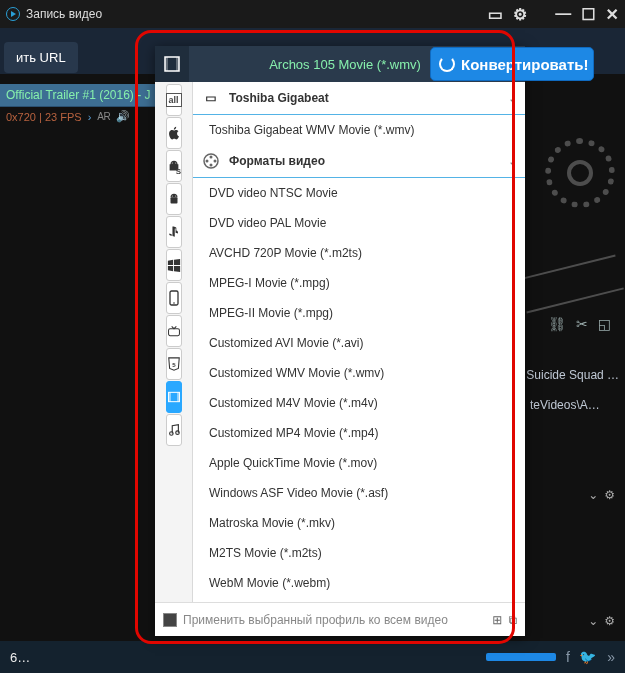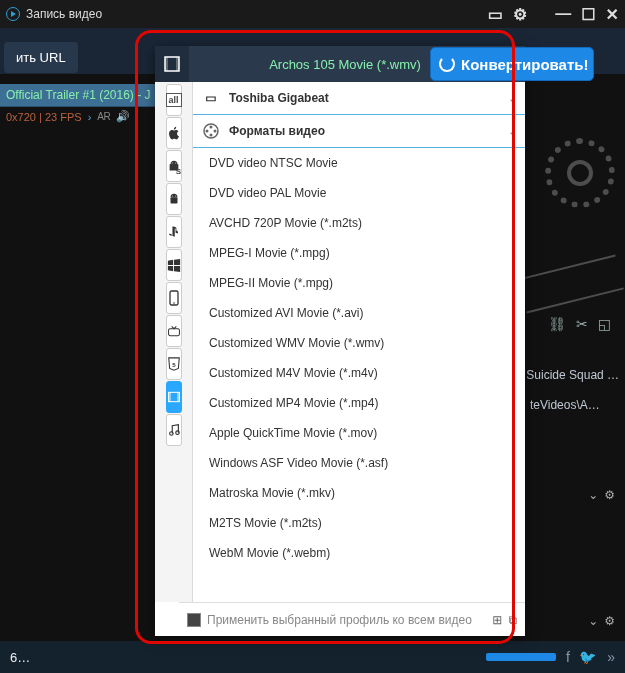--- a/index.html
+++ b/index.html
@@ -27,21 +27,21 @@
 .panelbody { flex:1; display:flex; min-height:0;}
 .rail { width:38px; background:#f4f4f4; border-right:1px solid #d9d9d9; display:flex; flex-direction:column; align-items:center; padding-top:2px; gap:1px;}
 .railbtn { width:16px; height:32px; display:flex; align-items:center; justify-content:center; background:#fff; border:1px solid #ccc; border-radius:3px; cursor:pointer; font-size:14px; color:#444;}
 .railbtn.active { background:#2aa8ff; border-color:#2aa8ff; color:#fff;}
 .railbtn .allsq{ font-size:9px; font-weight:bold; border:1px solid #555; padding:1px 2px;}
 .list { flex:1; overflow:hidden; background:#fff; font-size:12px; color:#333;}
 .grouphead { display:flex; align-items:center; gap:8px; padding:6px 8px; font-weight:bold; color:#333; border-bottom:1px solid #54b3e6; cursor:pointer;}
 .grouphead .gicon{ width:20px; height:20px; display:flex; align-items:center; justify-content:center;}
 .grouphead .chev{ margin-left:auto; color:#888; font-size:10px;}
 .listitem { padding:8px 10px 8px 16px; cursor:pointer; white-space:nowrap; overflow:hidden; text-overflow:ellipsis;}
-.panelfoot { height:34px; border-top:1px solid #ddd; display:flex; align-items:center; padding:12px 8px; gap:6px; font-size:12px; color:#888; background:#fff;margin-left:24px;}
+.panelfoot { height:34px; border-top:1px solid #ddd; display:flex; align-items:center; padding:12px 8px; gap:6px; font-size:12px; color:#888; background:#fff;}
 .chk { width:14px; height:14px; border:1px solid #888; background:#444;}
 .footicons{ margin-left:auto; display:flex; gap:6px; color:#666;}
 
 
 .convert { position:absolute; top:47px; left:430px; height:34px; padding:0 4px 0 8px; background:#1d88e5; color:#fff; font-weight:bold; font-size:15px; border-radius:5px; display:flex; align-items:center; gap:6px; z-index:45; border:1px solid #0f6ac0;}
 .convert .spin{ width:16px; height:16px; border:2px solid #fff; border-top-color:transparent; border-radius:50%;}
 
 
 .bgreel{ position:absolute; top:120px; right:0; width:110px; height:220px; opacity:.25;}
 .bgreel .reel{ width:70px; height:70px; border:6px dotted #fff; border-radius:50%; position:absolute; top:18px; right:10px;}
@@ -181,20 +181,21 @@
             <circle cx="12" cy="11" r="2"></circle>
           </svg>
         </div>
     </div>
     <div class="list">
       <div class="grouphead">
         <span class="gicon">▭</span>
         <span>Toshiba Gigabeat</span>
         <span class="chev">⌄</span>
       </div>
+      <div class="listitem">Toshiba Gigabeat WMV Movie (*.wmv)</div>
       <div class="grouphead">
         <span class="gicon">
           <svg width="18" height="18" viewBox="0 0 18 18">
               <circle cx="9" cy="9" r="7" fill="none" stroke="#666" stroke-width="1.5"></circle>
               <circle cx="9" cy="5" r="1.5" fill="#666"></circle>
               <circle cx="13" cy="9" r="1.5" fill="#666"></circle>
               <circle cx="9" cy="13" r="1.5" fill="#666"></circle>
               <circle cx="5" cy="9" r="1.5" fill="#666"></circle>
             </svg>
         </span>

